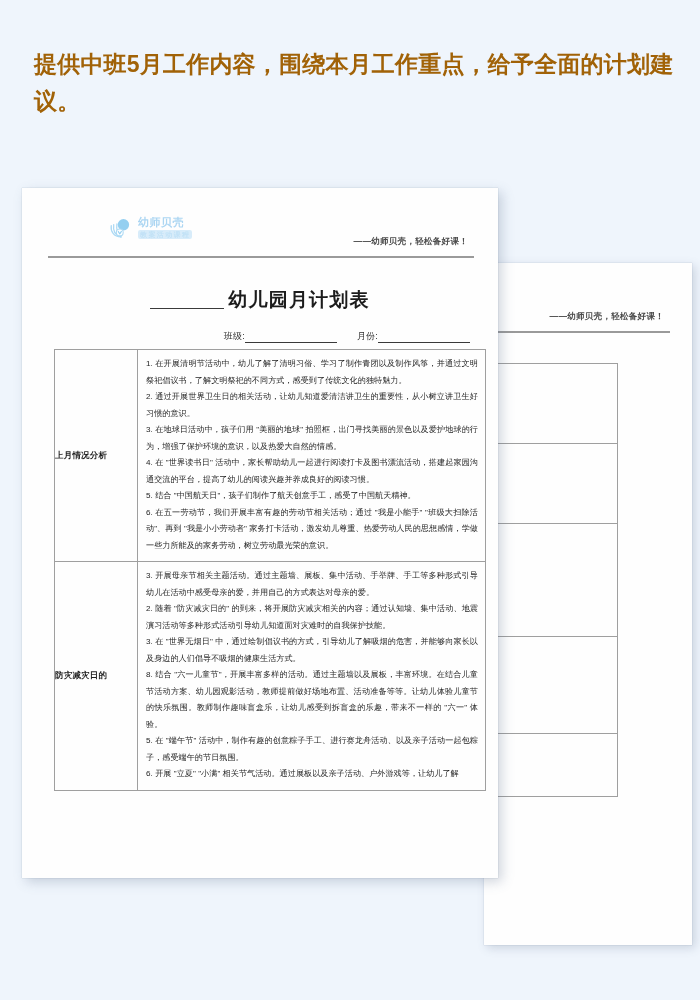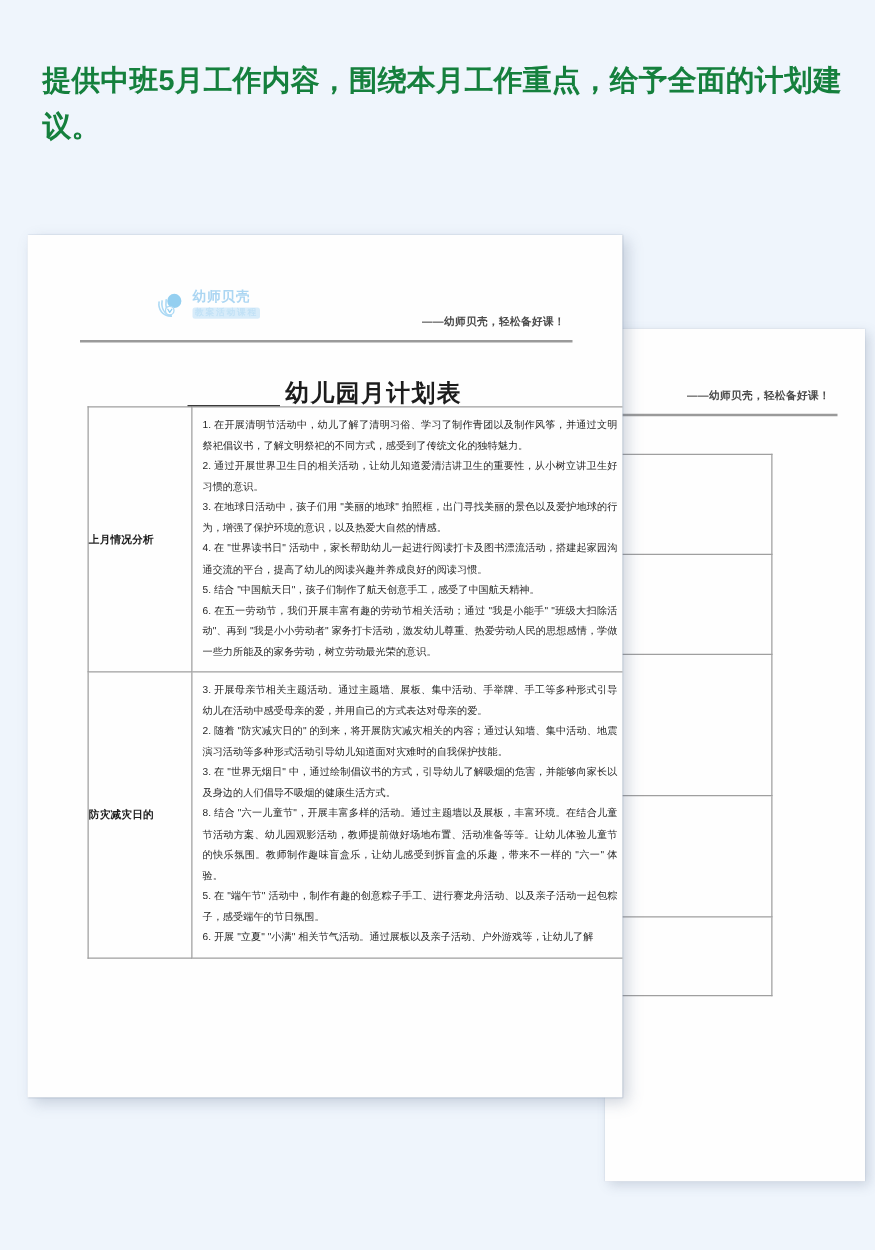--- a/index.html
+++ b/index.html
@@ -18,21 +18,21 @@
 
   
   #prompt-heading {
     position: absolute;
     left: 34px;
     top: 46px;
     width: 640px;
     font-size: 23px;
     line-height: 1.62;
     font-weight: 700;
-    color: #15803d;
+    color: #a16207;
     letter-spacing: .2px;
   }
 
   
   #doc-stack {
     position: absolute;
     left: 0;
     top: 0;
     width: 700px;
     height: 1000px;
@@ -64,21 +64,21 @@
   }
 
   
   #page-front {
     left: 22px;
     top: 188px;
     width: 476px;
     height: 690px;
     box-shadow: 4px 4px 11px rgba(80,100,130,.26),
                 0 0 1px rgba(120,140,170,.55);
-    padding: 16px;
+    padding: 0;
     overflow: hidden;
   }
 
   
   .letterhead {
     position: relative;
     height: 56px;
     margin: 18px 24px 0 24px;
   }
   .brand-logo {
@@ -334,20 +334,30 @@
       </div>
       <div class="slogan">——幼师贝壳，轻松备好课！</div>
       <div class="head-rule"></div>
     </div>
 
     <div class="doc-title-row">
       <span class="title-blank"></span>
       <span class="doc-title">幼儿园月计划表</span>
     </div>
 
+    <div class="meta-row">
+      <span class="meta-item">
+        <span class="meta-label">班级:</span>
+        <span class="meta-blank w1"></span>
+      </span>
+      <span class="meta-item">
+        <span class="meta-label">月份:</span>
+        <span class="meta-blank w2"></span>
+      </span>
+    </div>
 
     <table class="plan-table">
       <tbody>
         <tr>
           <td class="rowlabel">上月情况分析</td>
           <td class="rowbody">
             <ul class="item-list">
               <li>1. 在开展清明节活动中，幼儿了解了清明习俗、学习了制作青团以及制作风筝，并通过文明祭祀倡议书，了解文明祭祀的不同方式，感受到了传统文化的独特魅力。</li>
               <li>2. 通过开展世界卫生日的相关活动，让幼儿知道爱清洁讲卫生的重要性，从小树立讲卫生好习惯的意识。</li>
               <li>3. 在地球日活动中，孩子们用 "美丽的地球" 拍照框，出门寻找美丽的景色以及爱护地球的行为，增强了保护环境的意识，以及热爱大自然的情感。</li>

